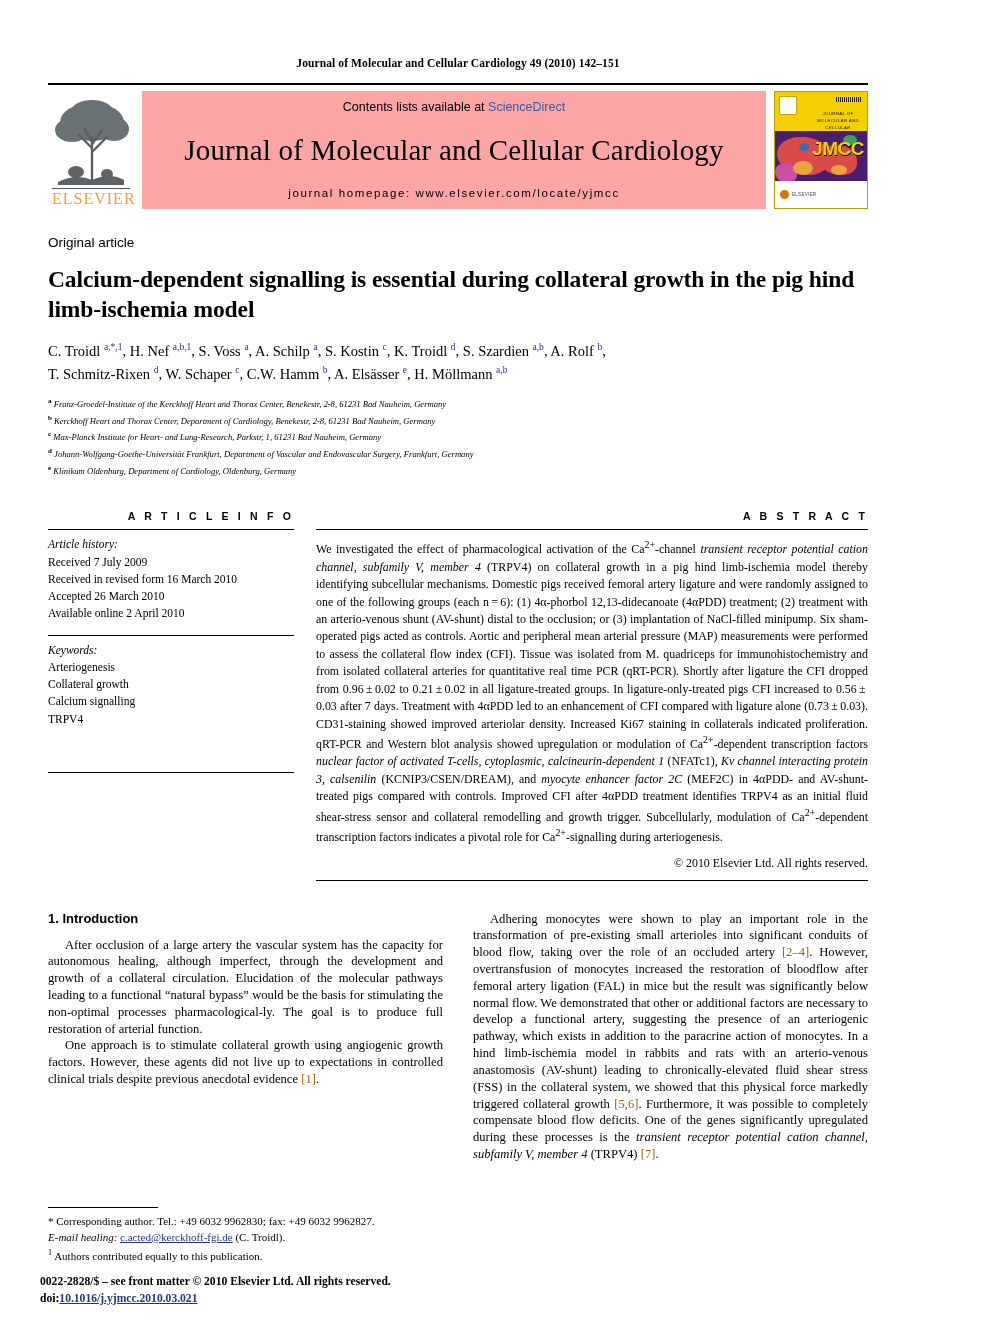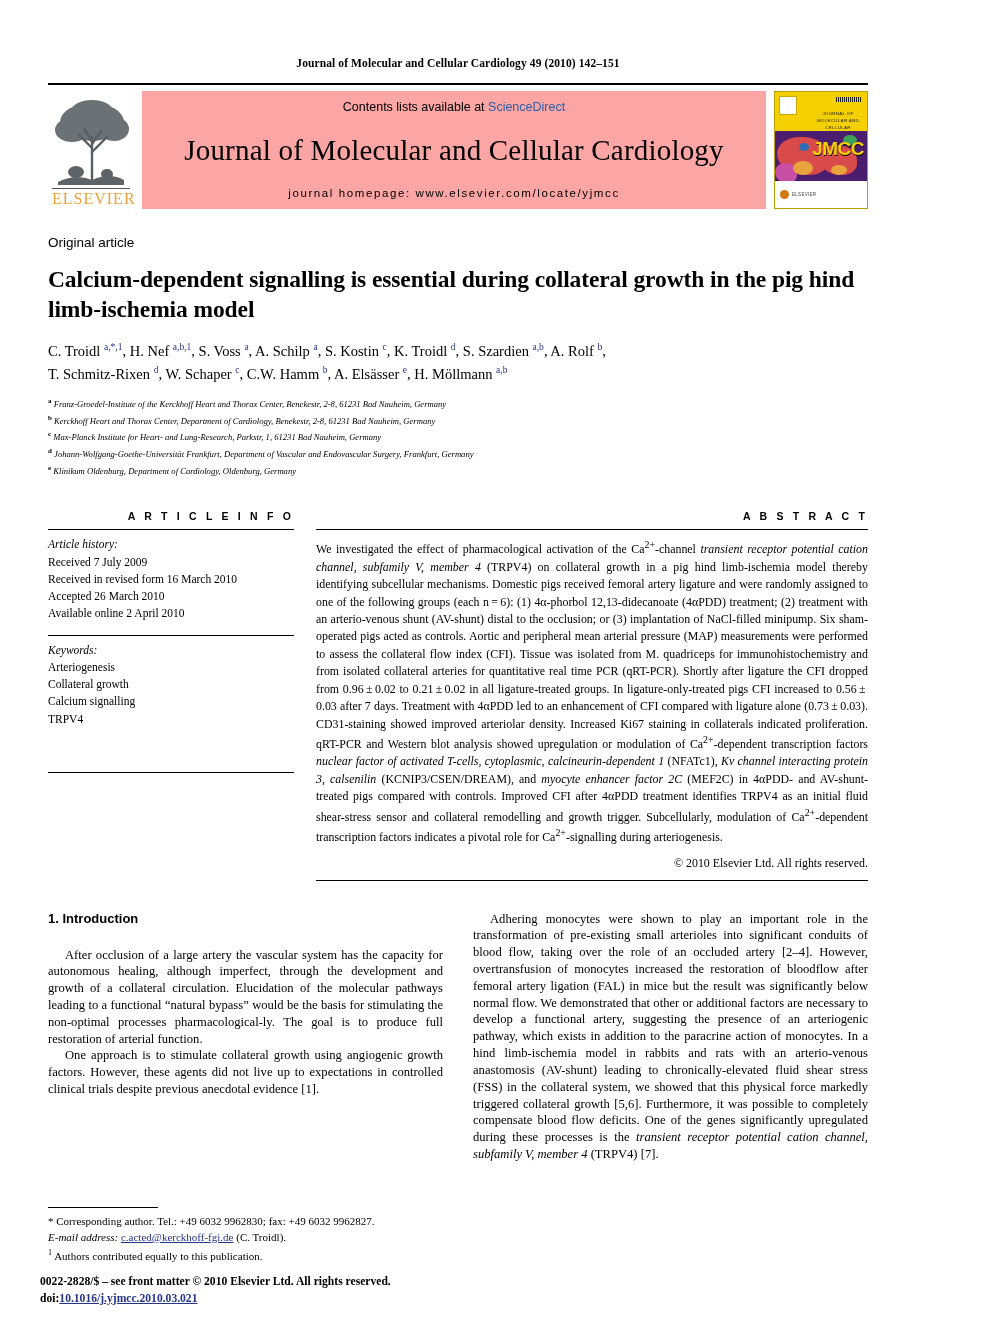--- a/index.html
+++ b/index.html
@@ -250,31 +250,31 @@
     margin: 30px 48px 0 48px;
     display: flex;
     gap: 30px;
     position: relative;
   }
   .bcol { flex: 1 1 0; min-width: 0; }
   .h1 {
     font-family: "Liberation Sans", sans-serif;
     font-weight: bold;
     font-size: 13px;
-    margin-bottom: 21px;
+    margin-bottom: 11px;
   }
   .para {
     font-size: 12.6px;
     line-height: 1.335;
     text-align: justify;
     text-indent: 17px;
     margin: 0;
   }
   .para + .para { margin-top: 0; }
-  .ref { color: #000000; }
+  .ref { color: #a16207; }
 
   
   .footnotes {
     position: absolute;
     left: 48px;
     width: 423px;
     bottom: 58px;
     font-size: 11px;
     line-height: 1.42;
   }
@@ -423,21 +423,21 @@
     </div>
     <div class="bcol">
       <p class="para" id="intro-p3"><span>Adhering monocytes were shown to play an important role in the transformation of pre-existing small arterioles into significant conduits of blood flow, taking over the role of an occluded artery </span><span class="ref">[2–4]</span><span>. However, overtransfusion of monocytes increased the restoration of bloodflow after femoral artery ligation (FAL) in mice but the result was significantly below normal flow. We demonstrated that other or additional factors are necessary to develop a functional artery, suggesting the presence of an arteriogenic pathway, which exists in addition to the paracrine action of monocytes. In a hind limb-ischemia model in rabbits and rats with an arterio-venous anastomosis (AV-shunt) leading to chronically-elevated fluid shear stress (FSS) in the collateral system, we showed that this physical force markedly triggered collateral growth </span><span class="ref">[5,6]</span><span>. Furthermore, it was possible to completely compensate blood flow deficits. One of the genes significantly upregulated during these processes is the </span><i>transient receptor potential cation channel, subfamily V, member 4</i><span> (TRPV4) </span><span class="ref">[7]</span><span>.</span></p>
     </div>
   </div>
 
   <div class="footnotes">
     <div class="fn-rule"></div>
     <div class="fn-item">* Corresponding author. Tel.: +49 6032 9962830; fax: +49 6032 9962827.</div>
     <div class="fn-item">
-      <span class="fn-mail">E-mail address:</span>
+      <span class="fn-mail">E-mail healing:</span>
       <a class="fn-link" href="#">c.acted@kerckhoff-fgi.de</a>
       <span>(C. Troidl).</span>
     </div>
     <div class="fn-item"><sup>1</sup> Authors contributed equally to this publication.</div>
   </div>
 
   <div class="imprint">
     <div>0022-2828/$ – see front matter © 2010 Elsevier Ltd. All rights reserved.</div>
     <div><span>doi:</span><a class="doi-link" href="#">10.1016/j.yjmcc.2010.03.021</a></div>
   </div>

